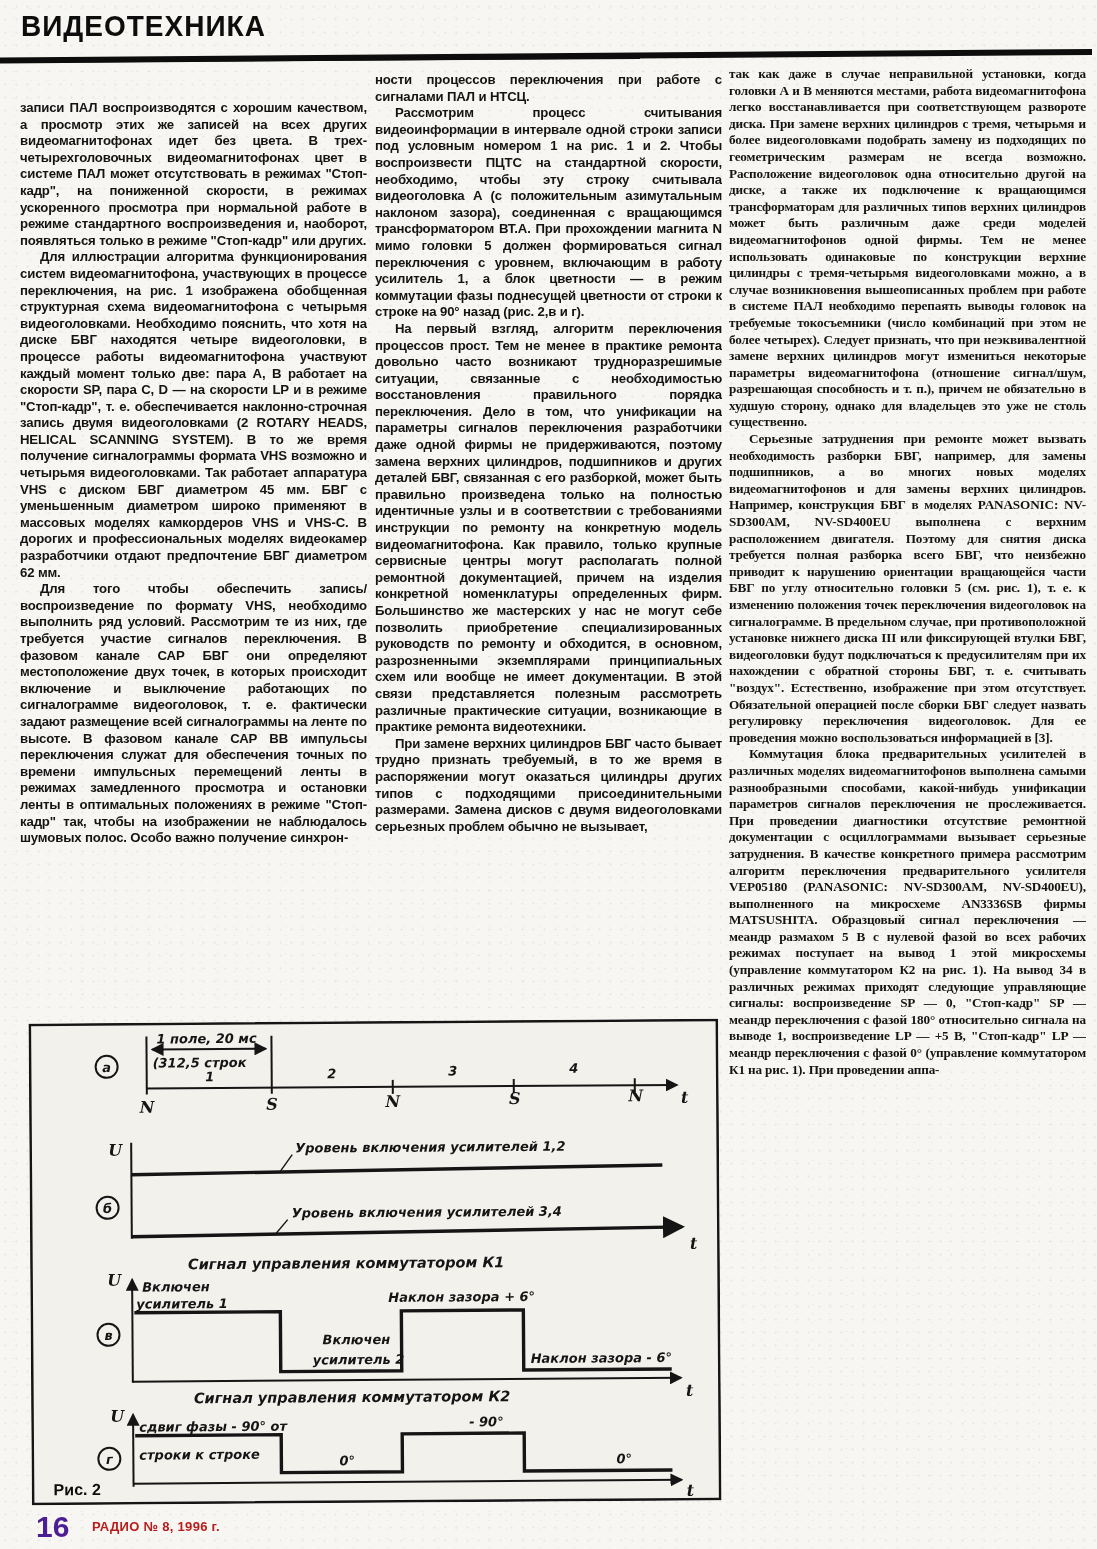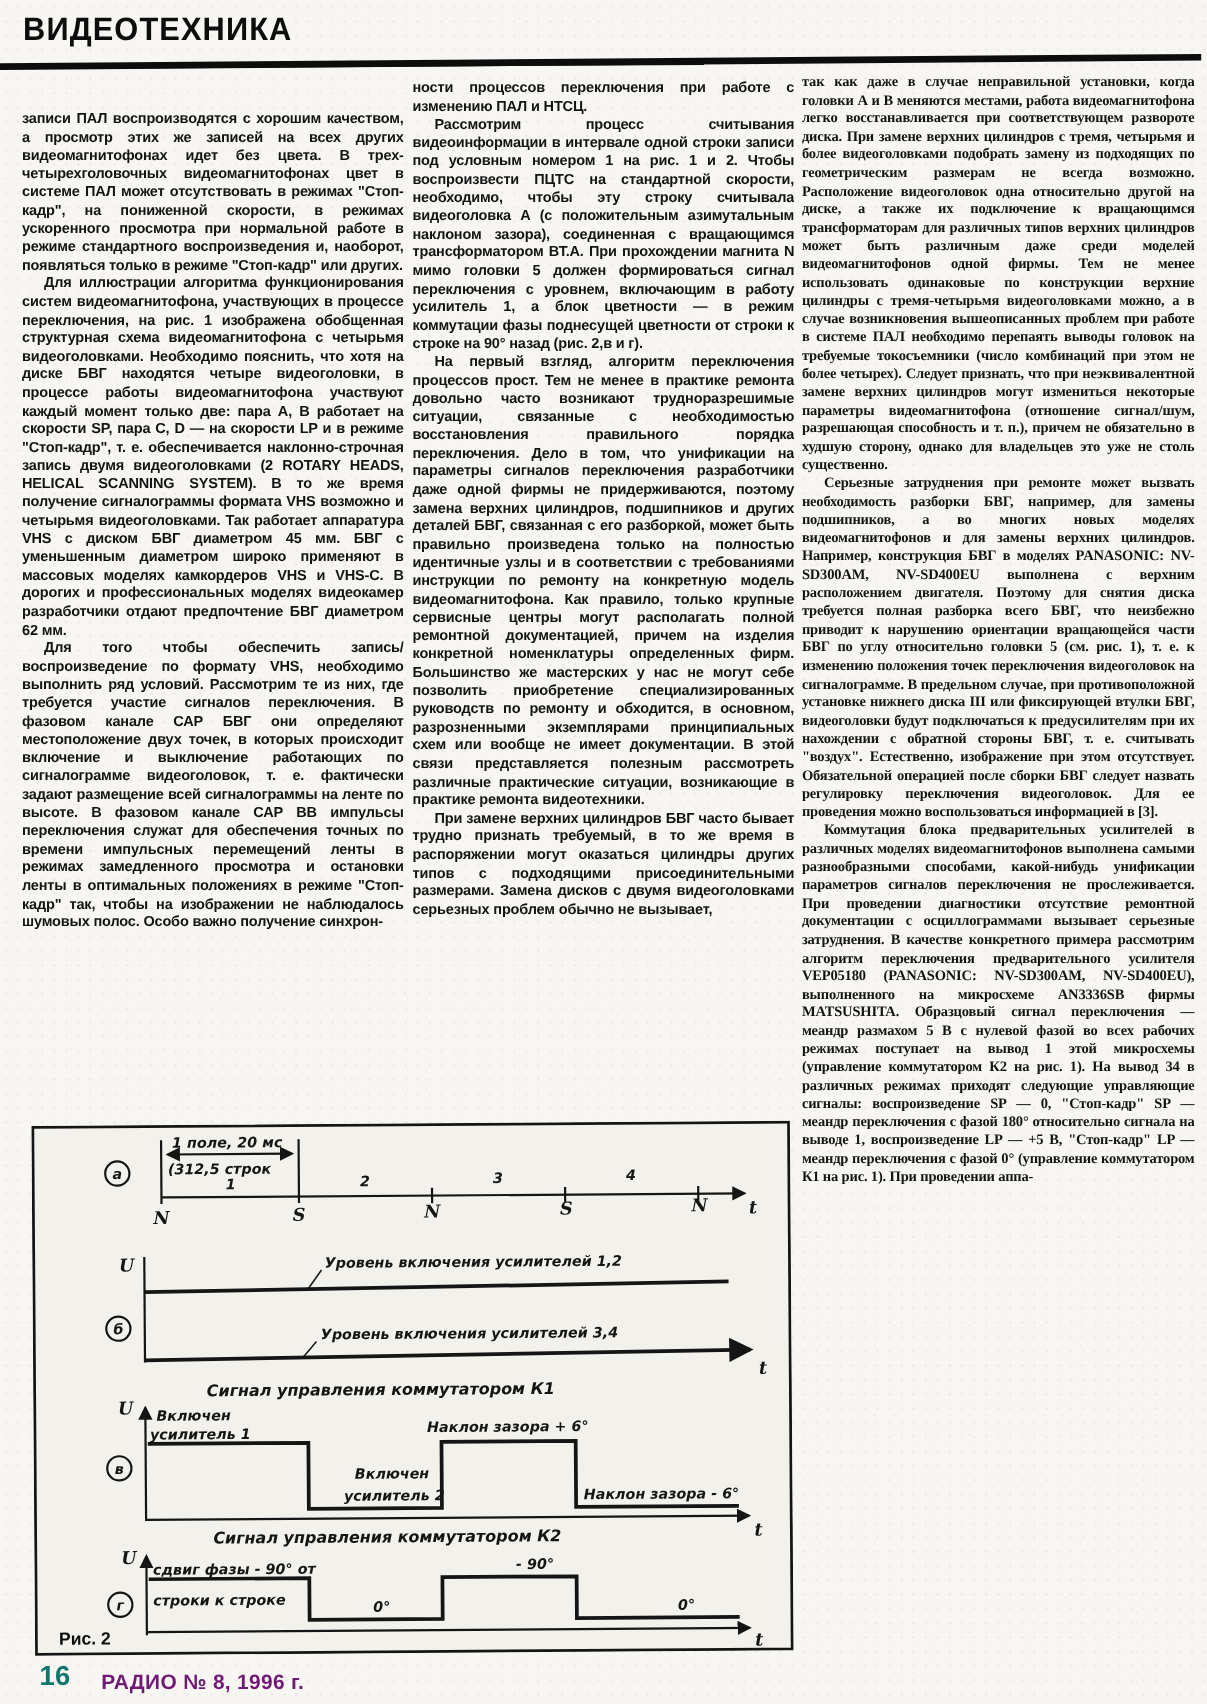--- a/index.html
+++ b/index.html
@@ -43,25 +43,25 @@
   #col1{left:20px;top:100px;width:347px;height:932px;}
   #col2{left:375px;top:72px;width:347px;height:944px;}
   #col3{left:729px;top:66px;width:357px;height:1428px;font-family:Liberation Serif, serif;}
   .figure-box{
     position:absolute;left:30px;top:1021px;width:690px;height:482px;
     transform:rotate(-0.4deg);
   }
   .footer{position:absolute;left:0;top:1508px;width:1097px;height:40px;}
   .page-num{
     position:absolute;left:36px;top:2px;
-    font-size:25px;font-weight:900;color:#0f766e;
+    font-size:30px;font-weight:900;color:#4c1d95;
   }
   .journal{
     position:absolute;left:92px;top:11px;
-    font-size:19px;font-weight:bold;color:#701a75;letter-spacing:0.3px;
+    font-size:13px;font-weight:bold;color:#b91c1c;letter-spacing:0.3px;
   }
   
   .fig-border{fill:#f2f1ec;stroke:#151515;stroke-width:2.5;}
   .ln{stroke:#151515;stroke-width:2;fill:none;}
   .ln-thick{stroke:#151515;stroke-width:3.4;fill:none;}
   .ln-thin{stroke:#151515;stroke-width:1.4;fill:none;}
   .hw{font:italic bold 13px "DejaVu Sans", sans-serif;fill:#151515;}
   .hw-big{font:italic bold 14.5px "DejaVu Sans", sans-serif;fill:#151515;}
   .hw-t{font:italic bold 16px "DejaVu Serif", serif;fill:#151515;}
   .panel-circ{fill:none;stroke:#151515;stroke-width:2;}
@@ -78,21 +78,21 @@
   <div class="rule-main"></div>
   <div class="rule-sub"></div>
 
   <div class="col" id="col1">
     <p class="cont">записи ПАЛ воспроизводятся с хорошим качеством, а просмотр этих же записей на всех других видеомагнитофонах идет без цвета. В трех-четырехголовочных видеомагнитофонах цвет в системе ПАЛ может отсутствовать в режимах "Стоп-кадр", на пониженной скорости, в режимах ускоренного просмотра при нормальной работе в режиме стандартного воспроизведения и, наоборот, появляться только в режиме "Стоп-кадр" или других.</p>
     <p>Для иллюстрации алгоритма функционирования систем видеомагнитофона, участвующих в процессе переключения, на рис. 1 изображена обобщенная структурная схема видеомагнитофона с четырьмя видеоголовками. Необходимо пояснить, что хотя на диске БВГ находятся четыре видеоголовки, в процессе работы видеомагнитофона участвуют каждый момент только две: пара А, В работает на скорости SP, пара С, D — на скорости LP и в режиме "Стоп-кадр", т. е. обеспечивается наклонно-строчная запись двумя видеоголовками (2 ROTARY HEADS, HELICAL SCANNING SYSTEM). В то же время получение сигналограммы формата VHS возможно и четырьмя видеоголовками. Так работает аппаратура VHS с диском БВГ диаметром 45 мм. БВГ с уменьшенным диаметром широко применяют в массовых моделях камкордеров VHS и VHS-C. В дорогих и профессиональных моделях видеокамер разработчики отдают предпочтение БВГ диаметром 62 мм.</p>
     <p>Для того чтобы обеспечить запись/воспроизведение по формату VHS, необходимо выполнить ряд условий. Рассмотрим те из них, где требуется участие сигналов переключения. В фазовом канале САР БВГ они определяют местоположение двух точек, в которых происходит включение и выключение работающих по сигналограмме видеоголовок, т. е. фактически задают размещение всей сигналограммы на ленте по высоте. В фазовом канале САР ВВ импульсы переключения служат для обеспечения точных по времени импульсных перемещений ленты в режимах замедленного просмотра и остановки ленты в оптимальных положениях в режиме "Стоп-кадр" так, чтобы на изображении не наблюдалось шумовых полос. Особо важно получение синхрон-</p>
   </div>
 
   <div class="col" id="col2">
-    <p class="cont">ности процессов переключения при работе с изменению ПАЛ и НТСЦ.</p>
+    <p class="cont">ности процессов переключения при работе с сигналами ПАЛ и НТСЦ.</p>
     <p>Рассмотрим процесс считывания видеоинформации в интервале одной строки записи под условным номером 1 на рис. 1 и 2. Чтобы воспроизвести ПЦТС на стандартной скорости, необходимо, чтобы эту строку считывала видеоголовка А (с положительным азимутальным наклоном зазора), соединенная с вращающимся трансформатором ВТ.А. При прохождении магнита N мимо головки 5 должен формироваться сигнал переключения с уровнем, включающим в работу усилитель 1, а блок цветности — в режим коммутации фазы поднесущей цветности от строки к строке на 90° назад (рис. 2,в и г).</p>
     <p>На первый взгляд, алгоритм переключения процессов прост. Тем не менее в практике ремонта довольно часто возникают трудноразрешимые ситуации, связанные с необходимостью восстановления правильного порядка переключения. Дело в том, что унификации на параметры сигналов переключения разработчики даже одной фирмы не придерживаются, поэтому замена верхних цилиндров, подшипников и других деталей БВГ, связанная с его разборкой, может быть правильно произведена только на полностью идентичные узлы и в соответствии с требованиями инструкции по ремонту на конкретную модель видеомагнитофона. Как правило, только крупные сервисные центры могут располагать полной ремонтной документацией, причем на изделия конкретной номенклатуры определенных фирм. Большинство же мастерских у нас не могут себе позволить приобретение специализированных руководств по ремонту и обходится, в основном, разрозненными экземплярами принципиальных схем или вообще не имеет документации. В этой связи представляется полезным рассмотреть различные практические ситуации, возникающие в практике ремонта видеотехники.</p>
     <p>При замене верхних цилиндров БВГ часто бывает трудно признать требуемый, в то же время в распоряжении могут оказаться цилиндры других типов с подходящими присоединительными размерами. Замена дисков с двумя видеоголовками серьезных проблем обычно не вызывает,</p>
   </div>
 
   <div class="col" id="col3">
     <p class="cont">так как даже в случае неправильной установки, когда головки А и В меняются местами, работа видеомагнитофона легко восстанавливается при соответствующем развороте диска. При замене верхних цилиндров с тремя, четырьмя и более видеоголовками подобрать замену из подходящих по геометрическим размерам не всегда возможно. Расположение видеоголовок одна относительно другой на диске, а также их подключение к вращающимся трансформаторам для различных типов верхних цилиндров может быть различным даже среди моделей видеомагнитофонов одной фирмы. Тем не менее использовать одинаковые по конструкции верхние цилиндры с тремя-четырьмя видеоголовками можно, а в случае возникновения вышеописанных проблем при работе в системе ПАЛ необходимо перепаять выводы головок на требуемые токосъемники (число комбинаций при этом не более четырех). Следует признать, что при неэквивалентной замене верхних цилиндров могут измениться некоторые параметры видеомагнитофона (отношение сигнал/шум, разрешающая способность и т. п.), причем не обязательно в худшую сторону, однако для владельцев это уже не столь существенно.</p>
     <p>Серьезные затруднения при ремонте может вызвать необходимость разборки БВГ, например, для замены подшипников, а во многих новых моделях видеомагнитофонов и для замены верхних цилиндров. Например, конструкция БВГ в моделях PANASONIC: NV-SD300AM, NV-SD400EU выполнена с верхним расположением двигателя. Поэтому для снятия диска требуется полная разборка всего БВГ, что неизбежно приводит к нарушению ориентации вращающейся части БВГ по углу относительно головки 5 (см. рис. 1), т. е. к изменению положения точек переключения видеоголовок на сигналограмме. В предельном случае, при противоположной установке нижнего диска III или фиксирующей втулки БВГ, видеоголовки будут подключаться к предусилителям при их нахождении с обратной стороны БВГ, т. е. считывать "воздух". Естественно, изображение при этом отсутствует. Обязательной операцией после сборки БВГ следует назвать регулировку переключения видеоголовок. Для ее проведения можно воспользоваться информацией в [3].</p>
     <p>Коммутация блока предварительных усилителей в различных моделях видеомагнитофонов выполнена самыми разнообразными способами, какой-нибудь унификации параметров сигналов переключения не прослеживается. При проведении диагностики отсутствие ремонтной документации с осциллограммами вызывает серьезные затруднения. В качестве конкретного примера рассмотрим алгоритм переключения предварительного усилителя VEP05180 (PANASONIC: NV-SD300AM, NV-SD400EU), выполненного на микросхеме AN3336SB фирмы MATSUSHITA. Образцовый сигнал переключения — меандр размахом 5 В с нулевой фазой во всех рабочих режимах поступает на вывод 1 этой микросхемы (управление коммутатором К2 на рис. 1). На вывод 34 в различных режимах приходят следующие управляющие сигналы: воспроизведение SP — 0, "Стоп-кадр" SP — меандр переключения с фазой 180° относительно сигнала на выводе 1, воспроизведение LP — +5 В, "Стоп-кадр" LP — меандр переключения с фазой 0° (управление коммутатором К1 на рис. 1). При проведении аппа-</p>
   </div>

